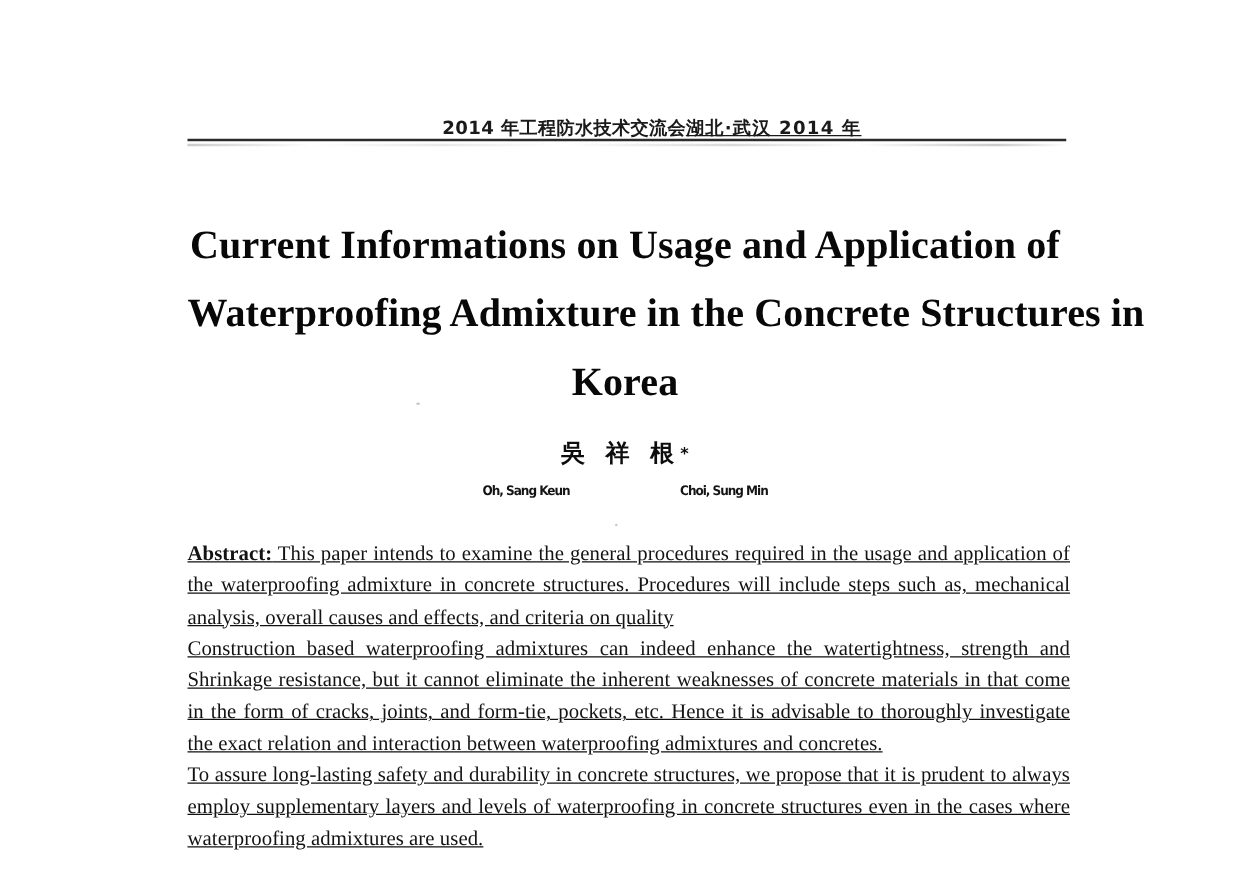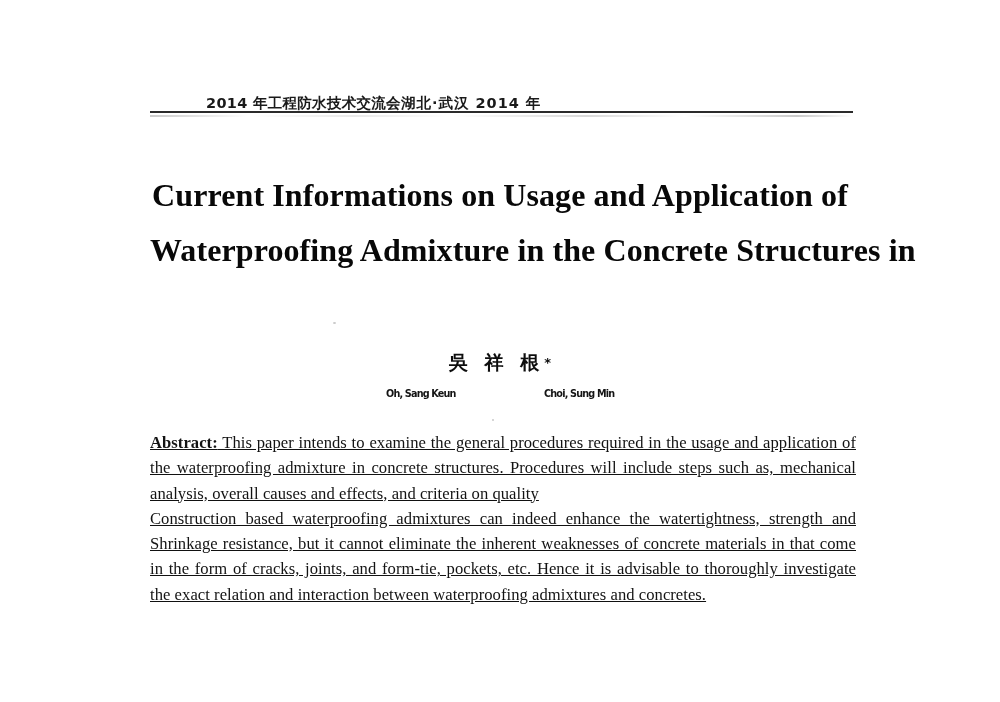--- a/index.html
+++ b/index.html
@@ -28,34 +28,34 @@
   .running-header {
     position: absolute;
     left: 150px;
     top: 84px;
     width: 703px;
     height: 30px;
   }
   .running-header .hdr-row {
     display: flex;
     align-items: flex-end;
-    justify-content: flex-start;
+    justify-content: center;
     height: 26px;
   }
   .hdr-left, .hdr-right {
     font-family: "DejaVu Sans", "Liberation Sans", sans-serif;
     font-size: 14.5px;
     font-weight: 600;
     letter-spacing: 0.3px;
     color: #1a1a1a;
     white-space: nowrap;
     line-height: 1;
   }
   .hdr-left { margin-left: 56px; }
-  .hdr-right { margin-right: 16px; letter-spacing: 1px; }
+  .hdr-right { margin-right: 16px; letter-spacing: 1px; text-decoration: underline; }
   .hdr-rule {
     position: absolute;
     left: 0;
     top: 27px;
     width: 703px;
     height: 0;
     border-top: 2.4px solid #2b2b2b;
   }
   .hdr-rule-soft {
     position: absolute;
@@ -176,33 +176,35 @@
       <span class="hdr-left">2014 年工程防水技术交流会</span>
       <span class="hdr-right">湖北·武汉  2014 年</span>
     </div>
     <div class="hdr-rule"></div>
     <div class="hdr-rule-soft"></div>
   </div>
 
   <div class="title-block">
     <div class="title-line">Current Informations on Usage and Application of</div>
     <div class="title-line">Waterproofing Admixture in the Concrete Structures in</div>
+    <div class="title-line">Korea</div>
   </div>
 
   <div class="authors">
     <div class="author-cjk-row">
       <span class="author-cjk"><span>吳 祥 根</span><span class="mark">*</span></span>
     </div>
     <div class="author-rom-row">
       <span class="author-rom">Oh, Sang Keun</span>
       <span class="author-rom">Choi, Sung Min</span>
     </div>
   </div>
 
   <div class="abstract">
     <p class="abs-para first"><span class="abs-label">Abstract:</span><span> This paper intends to examine the general procedures required in the usage and application of the waterproofing admixture in concrete structures. Procedures will include steps such as, mechanical analysis, overall causes and effects, and criteria on quality</span></p>
     <p class="abs-para">Construction based waterproofing admixtures can indeed enhance the watertightness, strength and Shrinkage resistance, but it cannot eliminate the inherent weaknesses of concrete materials in that come in the form of cracks, joints, and form-tie, pockets, etc. Hence it is advisable to thoroughly investigate the exact relation and interaction between waterproofing admixtures and concretes.</p>
+    <p class="abs-para">To assure long-lasting safety and durability in concrete structures, we propose that it is prudent to always employ supplementary layers and levels of waterproofing in concrete structures even in the cases where waterproofing admixtures are used.</p>
   </div>
 
   <div class="speck" style="left:333px; top:322px; width:3px; height:2px;"></div>
   <div class="speck" style="left:492px; top:419px; width:2px; height:2px;"></div>
 
 </div>
 
 </body></html>

